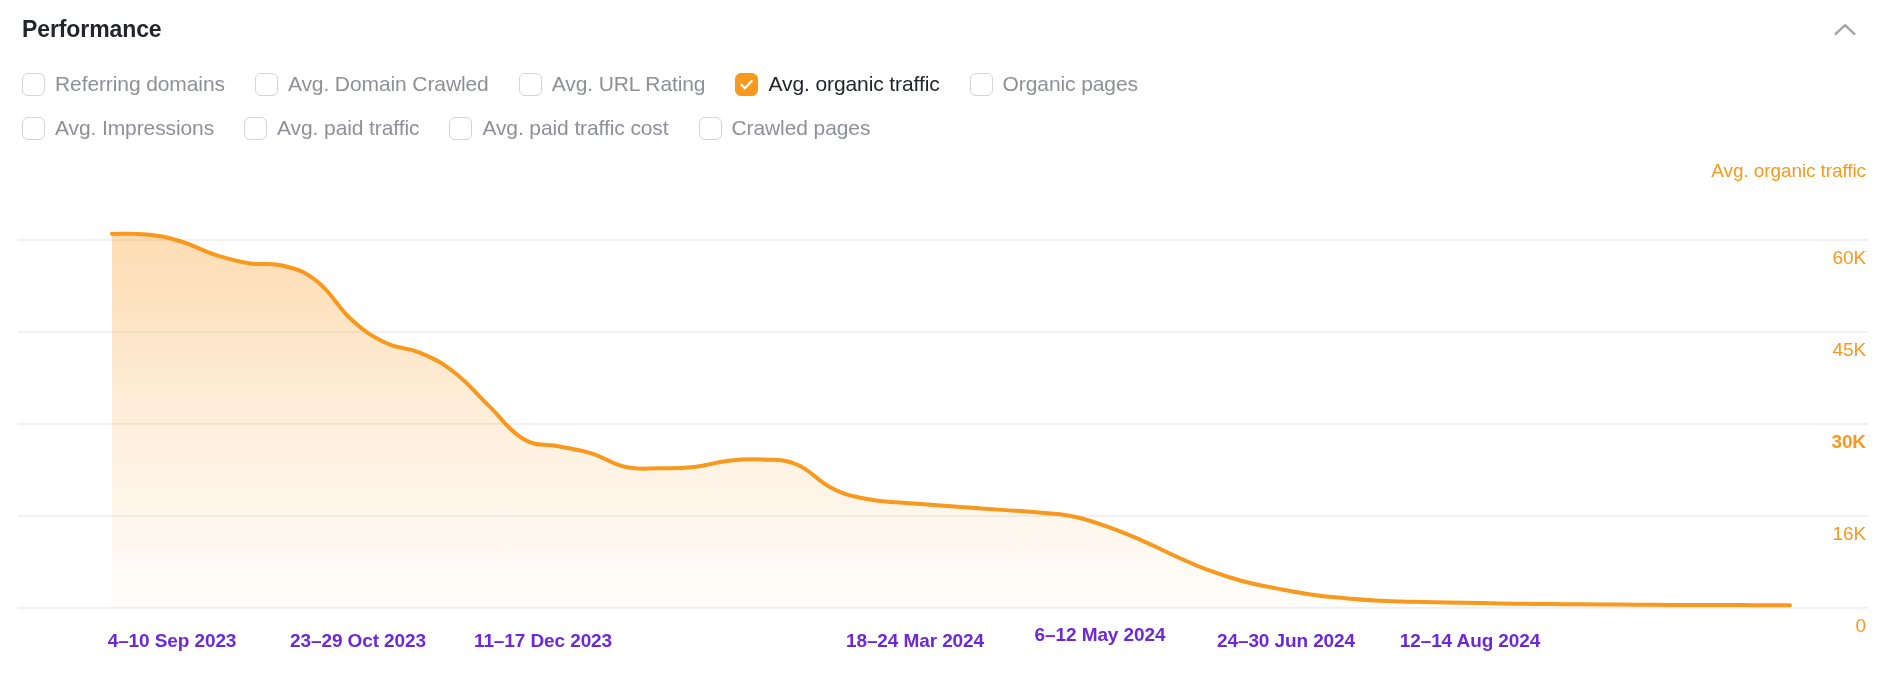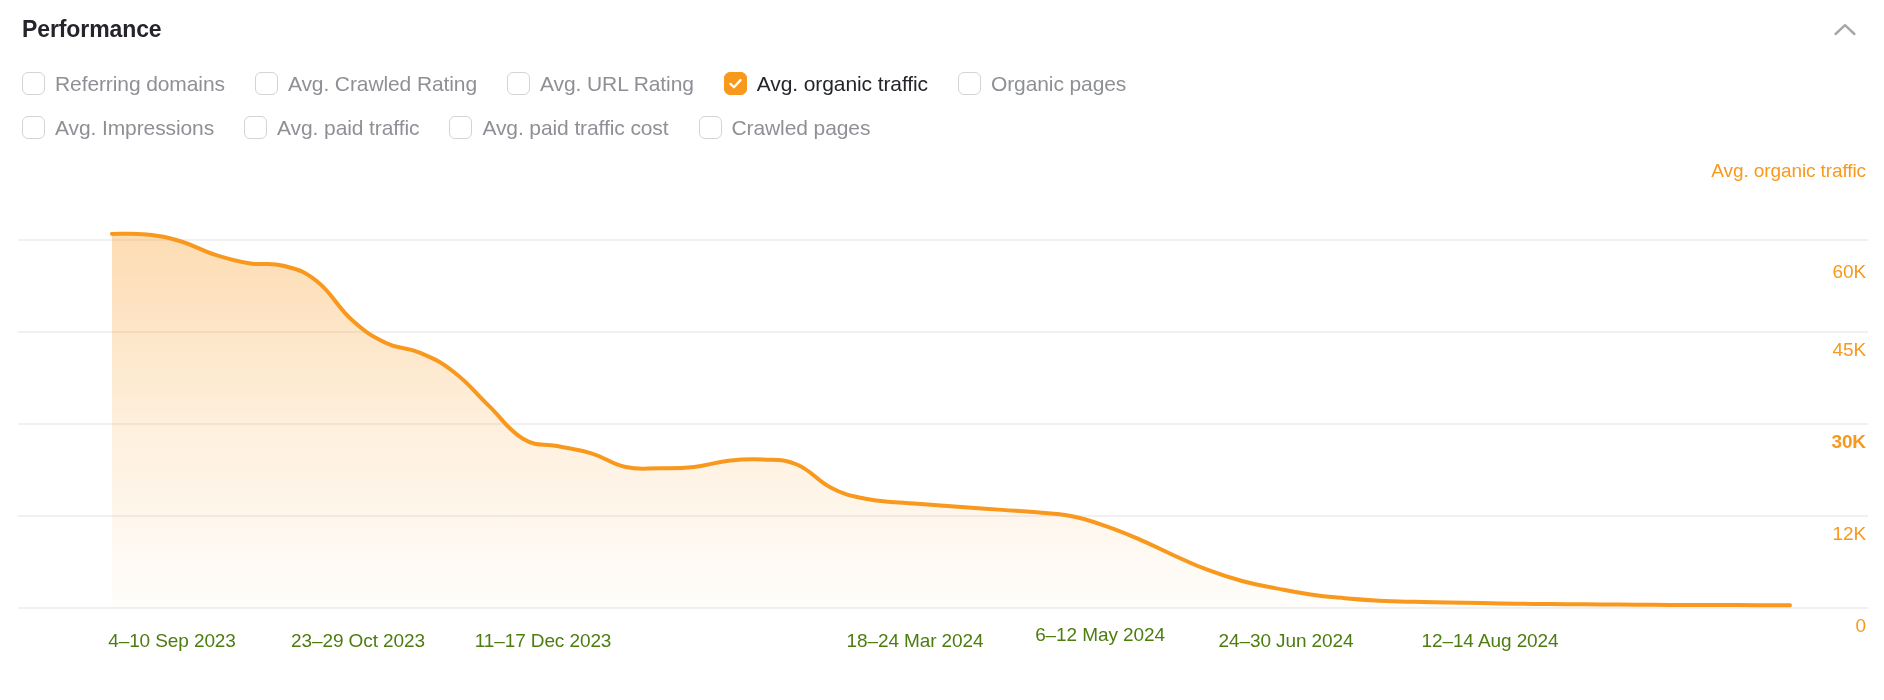--- a/index.html
+++ b/index.html
@@ -66,20 +66,21 @@
     width: 1840px;
   }
   .metric-row {
     display: flex;
     align-items: center;
     height: 44px;
     flex-wrap: nowrap;
   }
   .metric {
     display: flex;
+    align-items: center;
     margin-right: 30px;
     cursor: pointer;
     white-space: nowrap;
   }
   .cb {
     width: 23px;
     height: 23px;
     border-radius: 6px;
     border: 1.6px solid #d3d4d8;
     background: #ffffff;
@@ -135,23 +136,24 @@
     position: absolute;
     right: 18px;
     font-size: 19px;
     color: #f8981d;
     text-align: right;
     letter-spacing: -0.1px;
   }
   .xtick {
     position: absolute;
     font-size: 19px;
-    color: #4d7c0f;
+    color: #6d28d9;
     letter-spacing: -0.1px;
     white-space: nowrap;
+    font-weight: bold;
   }
 </style>
 </head>
 <body>
 
 <div class="panel">
 
   <div class="panel-header">
     <div class="panel-title">Performance</div>
     <button class="collapse-btn">
@@ -167,21 +169,21 @@
       <div class="metric">
         <span class="cb">
           
         </span>
         <span class="metric-label">Referring domains</span>
       </div>
       <div class="metric">
         <span class="cb">
           
         </span>
-        <span class="metric-label">Avg. Crawled Rating</span>
+        <span class="metric-label">Avg. Domain Crawled</span>
       </div>
       <div class="metric">
         <span class="cb">
           
         </span>
         <span class="metric-label">Avg. URL Rating</span>
       </div>
       <div class="metric active">
         <span class="cb checked">
           <svg class="tick" viewBox="0 0 16 16">
@@ -239,30 +241,30 @@
         </defs>
         <line x1="18" x2="1868" y1="90" y2="90" stroke="#ececec" stroke-width="1.4"></line>
         <line x1="18" x2="1868" y1="182" y2="182" stroke="#ececec" stroke-width="1.4"></line>
         <line x1="18" x2="1868" y1="274" y2="274" stroke="#ececec" stroke-width="1.4"></line>
         <line x1="18" x2="1868" y1="366" y2="366" stroke="#ececec" stroke-width="1.4"></line>
         <line x1="18" x2="1868" y1="458" y2="458" stroke="#ececec" stroke-width="1.4"></line>
         <path d="M112.00,83.87 C119.53,84.00 131.18,82.86 146.24,84.48 C161.31,86.10 165.42,86.77 180.49,91.23 C195.56,95.68 199.67,99.86 214.73,104.72 C229.80,109.58 233.91,110.88 248.98,113.31 C264.05,115.74 268.16,111.71 283.22,115.76 C298.29,119.81 302.40,119.83 317.47,131.71 C332.54,143.58 336.65,156.24 351.71,169.73 C366.78,183.23 370.89,185.75 385.96,193.04 C401.03,200.33 405.14,196.38 420.20,202.85 C435.27,209.33 439.38,210.88 454.45,222.48 C469.52,234.08 473.63,241.03 488.69,255.60 C503.76,270.17 507.87,279.81 522.94,288.72 C538.01,297.63 542.12,292.84 557.18,296.08 C572.25,299.32 576.36,298.85 591.43,303.44 C606.50,308.03 610.61,313.69 625.67,316.93 C640.74,320.17 644.85,318.16 659.92,318.16 C674.99,318.16 679.10,318.55 694.16,316.93 C709.23,315.31 713.34,312.42 728.41,310.80 C743.48,309.18 747.59,308.76 762.65,309.57 C777.72,310.38 781.83,308.27 796.90,314.48 C811.97,320.69 816.08,330.23 831.14,337.79 C846.21,345.34 850.32,345.59 865.39,348.83 C880.46,352.07 884.56,351.16 899.63,352.51 C914.70,353.86 918.81,353.88 933.88,354.96 C948.95,356.04 953.05,356.33 968.12,357.41 C983.19,358.49 987.30,358.79 1002.37,359.87 C1017.44,360.95 1021.54,360.97 1036.61,362.32 C1051.68,363.67 1055.79,363.03 1070.86,366.00 C1085.92,368.97 1090.03,370.69 1105.10,375.81 C1120.17,380.94 1124.28,382.83 1139.35,389.31 C1154.41,395.78 1158.52,398.51 1173.59,405.25 C1188.66,412.00 1192.77,414.31 1207.84,419.97 C1222.90,425.64 1227.01,426.97 1242.08,431.01 C1257.15,435.06 1261.26,435.40 1276.33,438.37 C1291.39,441.34 1295.50,442.35 1310.57,444.51 C1325.64,446.67 1329.75,446.84 1344.82,448.19 C1359.88,449.54 1363.99,449.83 1379.06,450.64 C1394.13,451.45 1398.24,451.46 1413.31,451.87 C1428.37,452.27 1432.48,452.21 1447.55,452.48 C1462.62,452.75 1466.73,452.82 1481.80,453.09 C1496.86,453.36 1500.97,453.50 1516.04,453.71 C1531.11,453.91 1535.22,453.88 1550.29,454.01 C1565.35,454.15 1569.46,454.20 1584.53,454.32 C1599.60,454.44 1603.71,454.46 1618.78,454.57 C1633.84,454.67 1637.95,454.73 1653.02,454.81 C1668.09,454.89 1672.20,454.88 1687.27,454.93 C1702.33,454.99 1706.44,455.00 1721.51,455.06 C1736.58,455.11 1740.69,455.12 1755.76,455.18 C1770.82,455.23 1782.47,455.27 1790.00,455.30 L1790,458 L112,458 Z" fill="url(#areaGrad)"></path>
         <path d="M112.00,83.87 C119.53,84.00 131.18,82.86 146.24,84.48 C161.31,86.10 165.42,86.77 180.49,91.23 C195.56,95.68 199.67,99.86 214.73,104.72 C229.80,109.58 233.91,110.88 248.98,113.31 C264.05,115.74 268.16,111.71 283.22,115.76 C298.29,119.81 302.40,119.83 317.47,131.71 C332.54,143.58 336.65,156.24 351.71,169.73 C366.78,183.23 370.89,185.75 385.96,193.04 C401.03,200.33 405.14,196.38 420.20,202.85 C435.27,209.33 439.38,210.88 454.45,222.48 C469.52,234.08 473.63,241.03 488.69,255.60 C503.76,270.17 507.87,279.81 522.94,288.72 C538.01,297.63 542.12,292.84 557.18,296.08 C572.25,299.32 576.36,298.85 591.43,303.44 C606.50,308.03 610.61,313.69 625.67,316.93 C640.74,320.17 644.85,318.16 659.92,318.16 C674.99,318.16 679.10,318.55 694.16,316.93 C709.23,315.31 713.34,312.42 728.41,310.80 C743.48,309.18 747.59,308.76 762.65,309.57 C777.72,310.38 781.83,308.27 796.90,314.48 C811.97,320.69 816.08,330.23 831.14,337.79 C846.21,345.34 850.32,345.59 865.39,348.83 C880.46,352.07 884.56,351.16 899.63,352.51 C914.70,353.86 918.81,353.88 933.88,354.96 C948.95,356.04 953.05,356.33 968.12,357.41 C983.19,358.49 987.30,358.79 1002.37,359.87 C1017.44,360.95 1021.54,360.97 1036.61,362.32 C1051.68,363.67 1055.79,363.03 1070.86,366.00 C1085.92,368.97 1090.03,370.69 1105.10,375.81 C1120.17,380.94 1124.28,382.83 1139.35,389.31 C1154.41,395.78 1158.52,398.51 1173.59,405.25 C1188.66,412.00 1192.77,414.31 1207.84,419.97 C1222.90,425.64 1227.01,426.97 1242.08,431.01 C1257.15,435.06 1261.26,435.40 1276.33,438.37 C1291.39,441.34 1295.50,442.35 1310.57,444.51 C1325.64,446.67 1329.75,446.84 1344.82,448.19 C1359.88,449.54 1363.99,449.83 1379.06,450.64 C1394.13,451.45 1398.24,451.46 1413.31,451.87 C1428.37,452.27 1432.48,452.21 1447.55,452.48 C1462.62,452.75 1466.73,452.82 1481.80,453.09 C1496.86,453.36 1500.97,453.50 1516.04,453.71 C1531.11,453.91 1535.22,453.88 1550.29,454.01 C1565.35,454.15 1569.46,454.20 1584.53,454.32 C1599.60,454.44 1603.71,454.46 1618.78,454.57 C1633.84,454.67 1637.95,454.73 1653.02,454.81 C1668.09,454.89 1672.20,454.88 1687.27,454.93 C1702.33,454.99 1706.44,455.00 1721.51,455.06 C1736.58,455.11 1740.69,455.12 1755.76,455.18 C1770.82,455.23 1782.47,455.27 1790.00,455.30" fill="none" stroke="#f8981d" stroke-width="4" stroke-linecap="round" stroke-linejoin="round"></path>
       </svg>
     <div id="yticks">
-        <div class="ytick" style="top: 111px;">60K</div>
+        <div class="ytick" style="top: 97px;">60K</div>
         <div class="ytick" style="top: 189px;">45K</div>
         <div class="ytick" style="top: 281px; font-weight: bold;">30K</div>
-        <div class="ytick" style="top: 373px;">12K</div>
+        <div class="ytick" style="top: 373px;">16K</div>
         <div class="ytick" style="top: 465px;">0</div>
       </div>
     <div id="xticks">
         <div class="xtick" style="left: 172px; top: 480px; transform: translateX(-50%);">4–10 Sep 2023</div>
         <div class="xtick" style="left: 358px; top: 480px; transform: translateX(-50%); text-align: center;">23–29 Oct 2023</div>
         <div class="xtick" style="left: 543px; top: 480px; transform: translateX(-50%);">11–17 Dec 2023</div>
         <div class="xtick" style="left: 915px; top: 480px; transform: translateX(-50%);">18–24 Mar 2024</div>
         <div class="xtick" style="left: 1100px; top: 464px; transform: translateX(-50%); margin-top: 10px;">6–12 May 2024</div>
         <div class="xtick" style="left: 1286px; top: 480px; transform: translateX(-50%);">24–30 Jun 2024</div>
-        <div class="xtick" style="left: 1470px; top: 480px; transform: translateX(-50%); margin-left: 20px;">12–14 Aug 2024</div>
+        <div class="xtick" style="left: 1470px; top: 480px; transform: translateX(-50%);">12–14 Aug 2024</div>
       </div>
   </div>
 
 </div>
 
 </body></html>

